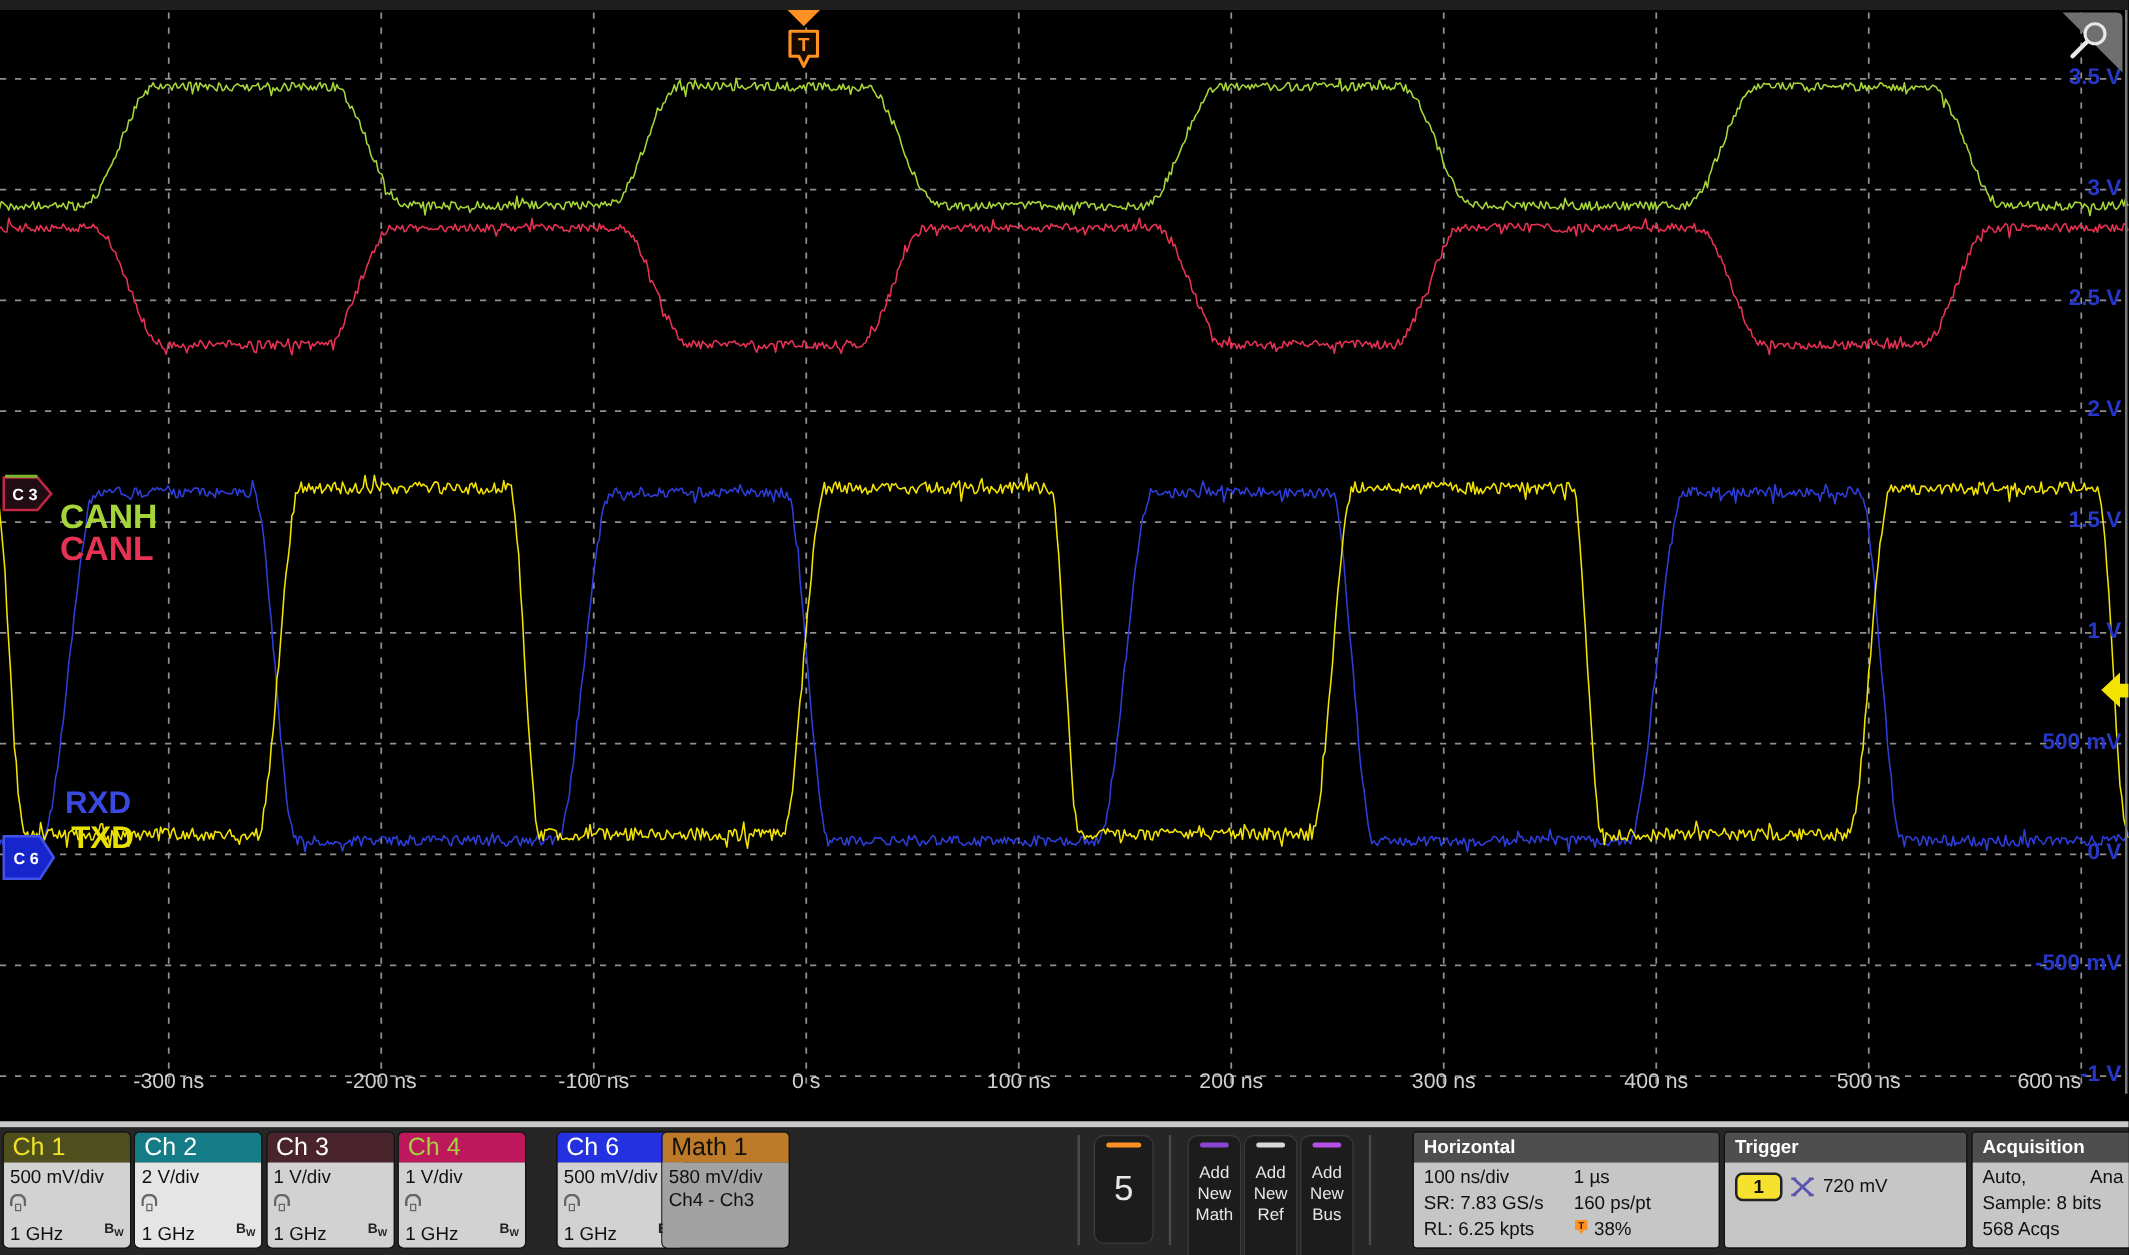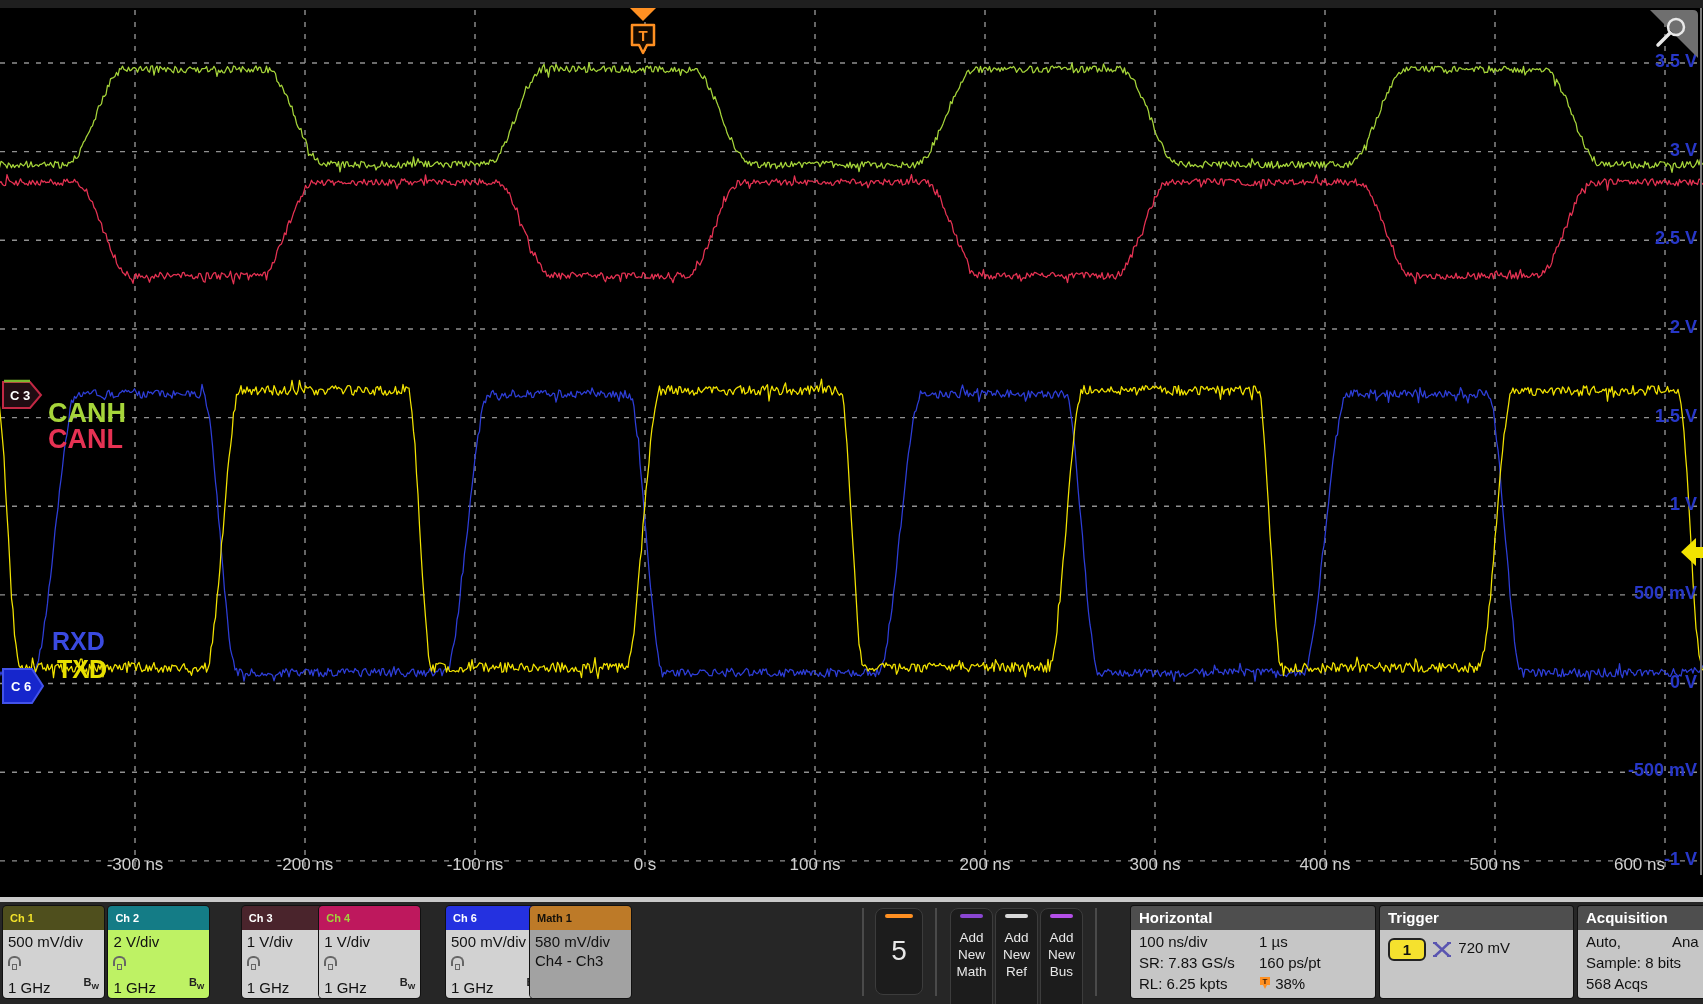--- a/index.html
+++ b/index.html
@@ -6,21 +6,21 @@
   body{width:1703px;height:1004px;position:relative;overflow:hidden;
        font-family:"Liberation Sans",sans-serif;-webkit-font-smoothing:antialiased;}
   #topstrip{position:absolute;left:0;top:0;width:1703px;height:8px;background:#1f1f1f;}
   #plot{position:absolute;left:0;top:0;}
   
   #separator{position:absolute;left:0;top:897px;width:1703px;height:5px;background:#c9c9c9;}
   #bottombar{position:absolute;left:0;top:902px;width:1703px;height:102px;background:#262626;}
   .vsep{position:absolute;top:6px;width:2px;height:88px;background:#4a4a4a;}
   .chbadge{position:absolute;top:4px;width:101px;height:92px;border-radius:4px;overflow:hidden;
            box-shadow:0 0 0 1px #111;}
-  .chbadge .hd{height:24px;font-size:11px;font-weight:bold;line-height:24px;padding-left:7px;}
+  .chbadge .hd{height:24px;font-size:20px;font-weight:normal;line-height:24px;padding-left:7px;}
   .chbadge .bd{height:68px;padding:2px 5px 0 5px;color:#111;font-size:15px;line-height:19px;position:relative;}
   .chbadge .ghz{position:absolute;left:5px;bottom:3px;font-size:15px;}
   .chbadge .bw{position:absolute;right:5px;bottom:4px;font-size:11px;font-weight:bold;color:#222;}
   .chbadge .bw sub{font-size:8px;}
   .probe{display:inline-block;width:9px;height:8px;border:2px solid #666;border-bottom:none;
          border-radius:6px 6px 0 0;position:relative;margin-top:4px;}
   .probe::after{content:"";position:absolute;left:2px;top:6px;width:3px;height:4px;border:1.5px solid #666;}
   .toolbox{position:absolute;top:6px;height:85px;background:#1c1c1c;border:1px solid #3c3c3c;
            border-radius:8px;color:#e8e8e8;text-align:center;}
   .toolbox .accent{position:absolute;left:9px;right:9px;top:5px;height:4px;border-radius:2px;}
@@ -138,28 +138,28 @@
         <div class="hd" style="background: rgb(79, 79, 29); color: rgb(242, 227, 42);">Ch 1</div>
         <div class="bd" style="background: rgb(210, 210, 210);">
           <div>500 mV/div</div>
           <div><span class="probe"></span></div>
           <div class="ghz">1 GHz</div>
           <div class="bw">B<sub>W</sub></div>
         </div>
       </div>
       <div class="chbadge" style="left: 108.4px;">
         <div class="hd" style="background: rgb(20, 124, 134); color: rgb(255, 255, 255);">Ch 2</div>
-        <div class="bd" style="background: #bef264;">
+        <div class="bd" style="background: #e5e5e5;">
           <div>2 V/div</div>
           <div><span class="probe"></span></div>
           <div class="ghz">1 GHz</div>
           <div class="bw">B<sub>W</sub></div>
         </div>
       </div>
-      <div class="chbadge" style="left: 213.8px; margin-left: 28px;">
+      <div class="chbadge" style="left: 213.8px;">
         <div class="hd" style="background: rgb(74, 36, 44); color: rgb(255, 255, 255);">Ch 3</div>
         <div class="bd" style="background: rgb(210, 210, 210);">
           <div>1 V/div</div>
           <div><span class="probe"></span></div>
           <div class="ghz">1 GHz</div>
           <div class="bw">B<sub>W</sub></div>
         </div>
       </div>
       <div class="chbadge" style="left: 319.2px;">
         <div class="hd" style="background: #be185d; color: rgb(162, 210, 60);">Ch 4</div>

